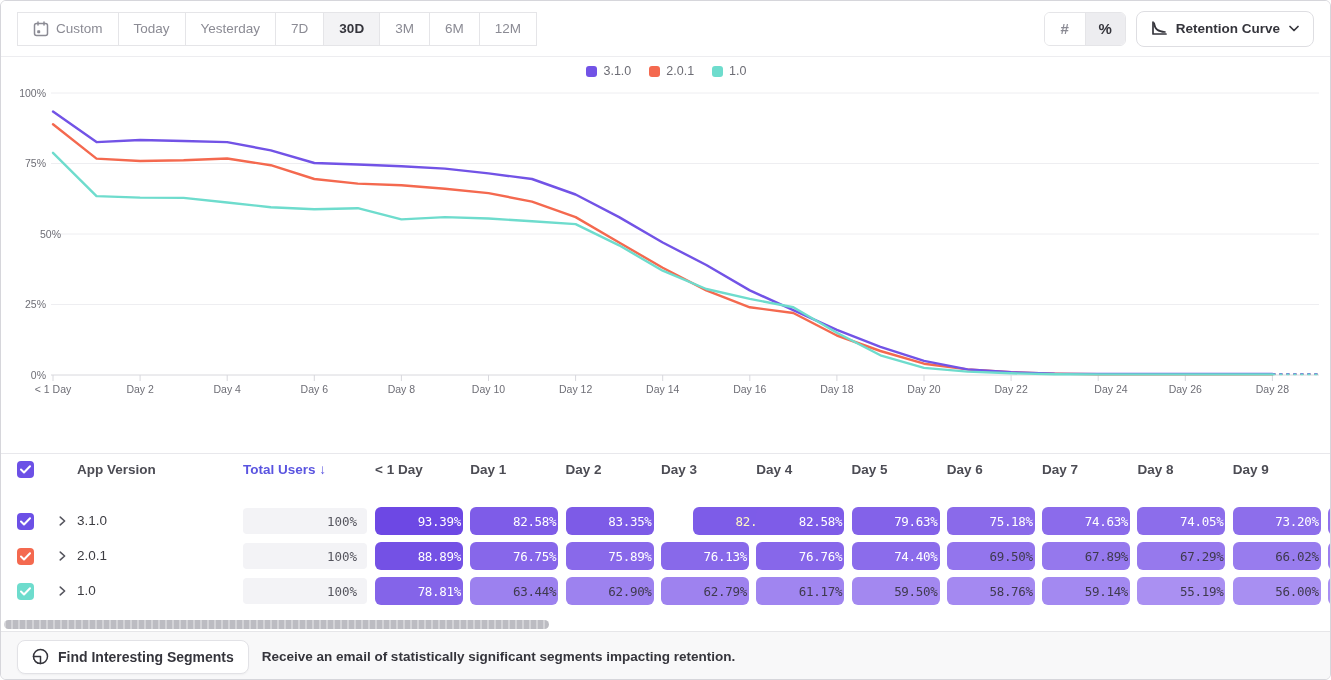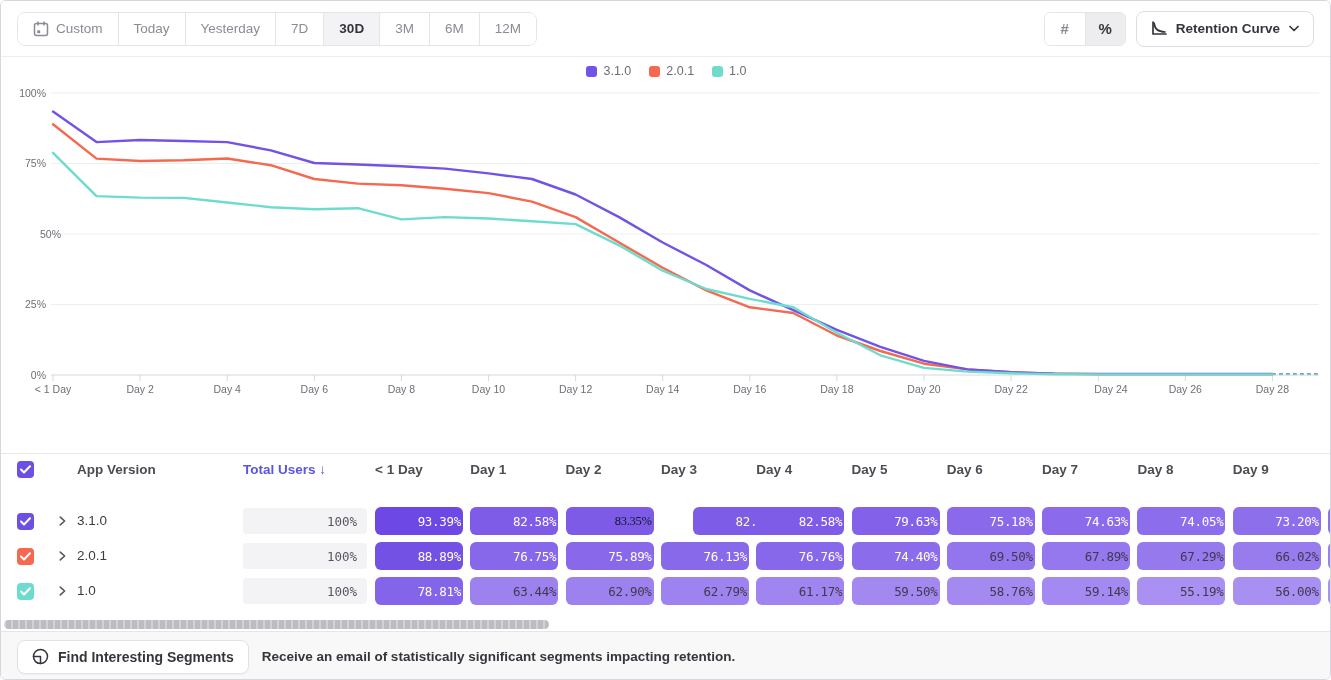--- a/index.html
+++ b/index.html
@@ -5,21 +5,21 @@
   * { margin:0; padding:0; box-sizing:border-box; }
   html,body { background:#fff; }
   .app {
     position:relative; width:1331px; height:680px; background:#fff;
     border:1px solid #d6d6db; border-radius:6px; overflow:hidden;
     font-family:"Liberation Sans", sans-serif; color:#3a3a42;
   }
   
   .toolbar { position:absolute; top:0; left:0; right:0; height:56px;
     display:flex; align-items:center; padding:0 16px; border-bottom:1px solid #ededf0; background:#fff; }
-  .range-group { display:flex; height:34px; border:1px solid #e5e5e8; border-radius:8px; overflow:hidden; background:#fff; }
+  .range-group { display:flex; height:34px; border:1px solid #e5e5e8; border-radius:0; overflow:hidden; background:#fff; }
   .range-item { display:flex; align-items:center; gap:7px; padding:0 15px; background:#fff;
     border:none; border-left:1px solid #e5e5e8; font-family:inherit; font-size:13.5px; font-weight:500;
     color:#8b8b94; cursor:pointer; white-space:nowrap; }
   .range-item:first-child { border-left:none; }
   .range-item.selected { background:#f3f3f5; color:#35353c; font-weight:700; }
   .toolbar-right { margin-left:auto; display:flex; align-items:center; gap:10px; }
   .format-toggle { display:flex; height:34px; border:1px solid #e5e5e8; border-radius:6px; overflow:hidden; }
   .format-item { width:40px; display:flex; align-items:center; justify-content:center; background:#fff;
     border:none; border-left:1px solid #e5e5e8; font-family:inherit; font-size:15px; font-weight:600; color:#8b8b94; cursor:pointer; }
   .format-item:first-child { border-left:none; }
@@ -218,21 +218,21 @@
               <path d="M1 4.5 L4 7.5 L10 1.2" stroke="#fff" stroke-width="2" fill="none" stroke-linecap="round" stroke-linejoin="round"></path>
             </svg>
           </div>
           <div class="row-chevron"><svg width="14" height="14" viewBox="0 0 16 16">
               <path d="M6 3.5 L11 8 L6 12.5" stroke="#55555e" stroke-width="1.8" fill="none" stroke-linecap="round" stroke-linejoin="round"></path>
             </svg></div>
           <div class="row-label">3.1.0</div>
           <div class="total-pill">100%</div>
           <div class="cell" style="left: 374px; background: rgb(109, 72, 228); color: rgb(255, 255, 255);">93.39%</div>
           <div class="cell" style="left: 469.3px; background: rgb(126, 92, 232); color: rgb(255, 255, 255);">82.58%</div>
-          <div class="cell" style="left: 564.6px; background: rgb(125, 91, 231); color: #0f172a; font-family: Liberation Serif, serif;">83.35%</div>
+          <div class="cell" style="left: 564.6px; background: rgb(125, 91, 231); color: #ffffff;">83.35%</div>
           <div class="cell" style="left: 659.9px; background: rgb(125, 92, 232); color: #fef9c3; margin-left: 32px;">82.99%</div>
           <div class="cell" style="left: 755.2px; background: rgb(126, 92, 232); color: rgb(255, 255, 255);">82.58%</div>
           <div class="cell" style="left: 850.5px; background: rgb(131, 98, 233); color: rgb(255, 255, 255);">79.63%</div>
           <div class="cell" style="left: 945.8px; background: rgb(138, 106, 234); color: rgb(255, 255, 255);">75.18%</div>
           <div class="cell" style="left: 1041.1px; background: rgb(139, 107, 235); color: rgb(255, 255, 255);">74.63%</div>
           <div class="cell" style="left: 1136.4px; background: rgb(140, 109, 235); color: rgb(255, 255, 255);">74.05%</div>
           <div class="cell" style="left: 1231.7px; background: rgb(141, 110, 235); color: rgb(255, 255, 255);">73.20%</div>
           <div class="cell" style="left: 1327px; background: rgb(144, 113, 236);"></div>
         </div>
         <div class="trow" style="top: 85px;">

